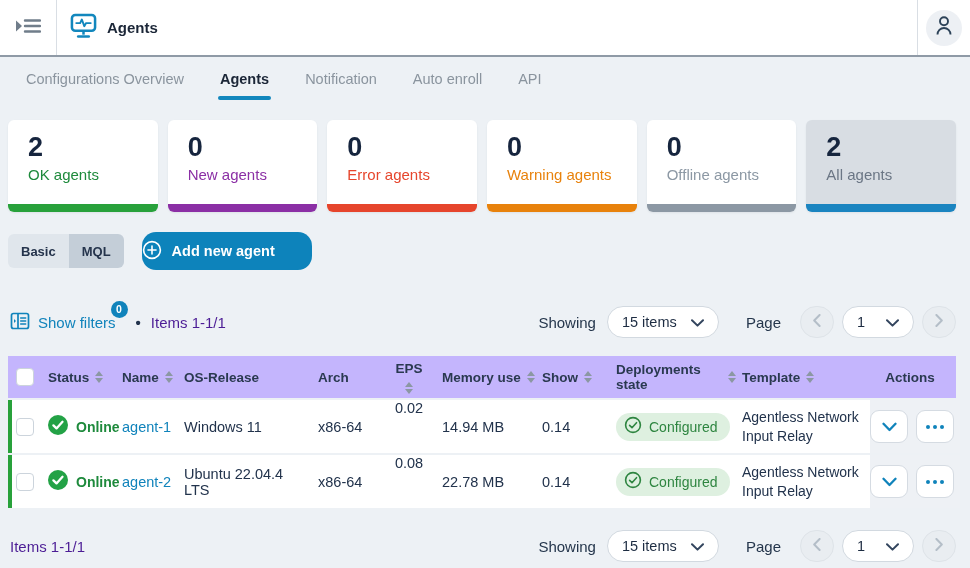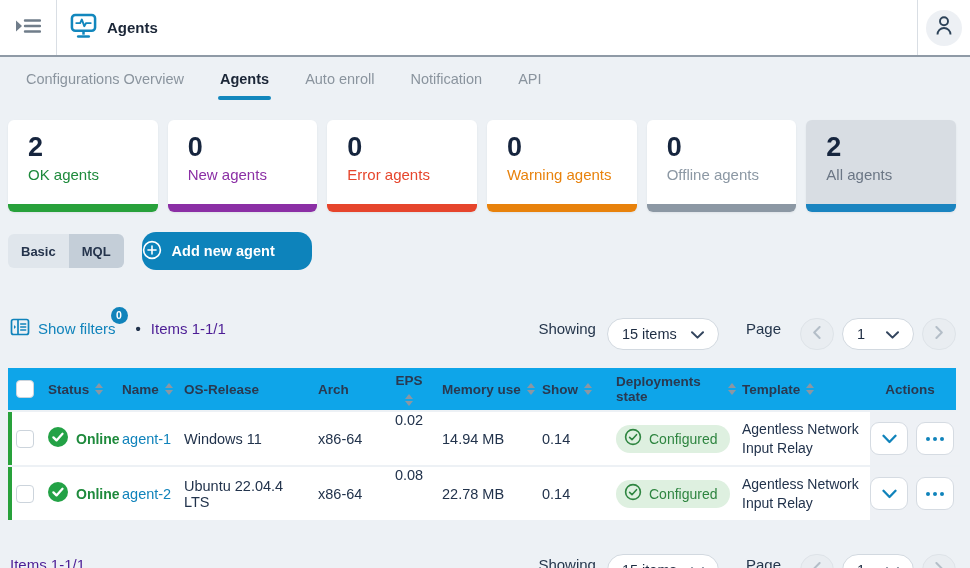--- a/index.html
+++ b/index.html
@@ -84,34 +84,34 @@
     border-radius: 50%; background: #1083bb; color: #fff; font-size: 10.5px;
     display: flex; align-items: center; justify-content: center; font-weight: bold;
   }
   .bullet { margin: 0 10px 0 20px; color: #22334c; font-weight: bold; }
   .items-summary { color: #4c1d95; }
   .toolbar .spacer { flex: 1; }
   .ctl-label { color: #25364c; margin-right: 11px; }
   .pill {
     height: 32px; background: #fff; border: 1px solid #d2d9e0; border-radius: 17px;
     display: flex; align-items: center; justify-content: space-between;
-    padding: 0 14px; font-size: 14.5px; color: #1d2c42; cursor: pointer; gap: 11px; margin-top: 12px;
+    padding: 0 14px; font-size: 14.5px; color: #1d2c42; cursor: pointer; gap: 11px;
   }
   .pill.size { width: 112px; }
   .pill.page-num { width: 72px; }
   .pill.nav {
     width: 34px; padding: 0; justify-content: center;
     background: #e9edf1; border-color: #dee3e8; color: #b4bec8; cursor: default;
   }
   .page-group { display: flex; align-items: center; gap: 8px; }
   .page-group .ctl-label { margin-left: 27px; }
   
   .table { margin: 18px 14px 0 8px; }
   .thead {
-    display: flex; align-items: center; height: 42px; background: #0ea5e9;
+    display: flex; align-items: center; height: 42px; background: #c4b5fd;
     font-size: 13.5px; font-weight: bold; color: #2a3950;
   }
   .th { display: flex; align-items: center; gap: 6px; cursor: pointer; }
   .cell { flex: none; padding-right: 6px; }
   .c-cb   { width: 40px; display: flex; justify-content: center; }
   .c-status { width: 74px; }
   .c-name { width: 62px; }
   .c-os   { width: 134px; }
   .c-arch { width: 64px; }
   .c-eps  { width: 60px; flex-direction: column; }
@@ -186,22 +186,22 @@
           <path d="M3.5 19.5 a6.5 6.5 0 0 1 13 0" stroke="#2c4258" stroke-width="1.9" fill="none"></path>
         </svg>
       </span>
     </span>
   </div>
 </div>
 
 <div class="tabbar">
   <div class="tab">Configurations Overview</div>
   <div class="tab active">Agents</div>
+  <div class="tab">Notification</div>
   <div class="tab">Auto enroll</div>
-  <div class="tab">Notification</div>
   <div class="tab">API</div>
 </div>
 
 <div class="cards">
   <div class="card">
     <div class="card-count">2</div>
     <div class="card-label" style="color: rgb(30, 138, 60);">OK agents</div>
     <div class="card-bar" style="background: rgb(40, 161, 59);"></div>
   </div>
   <div class="card">

